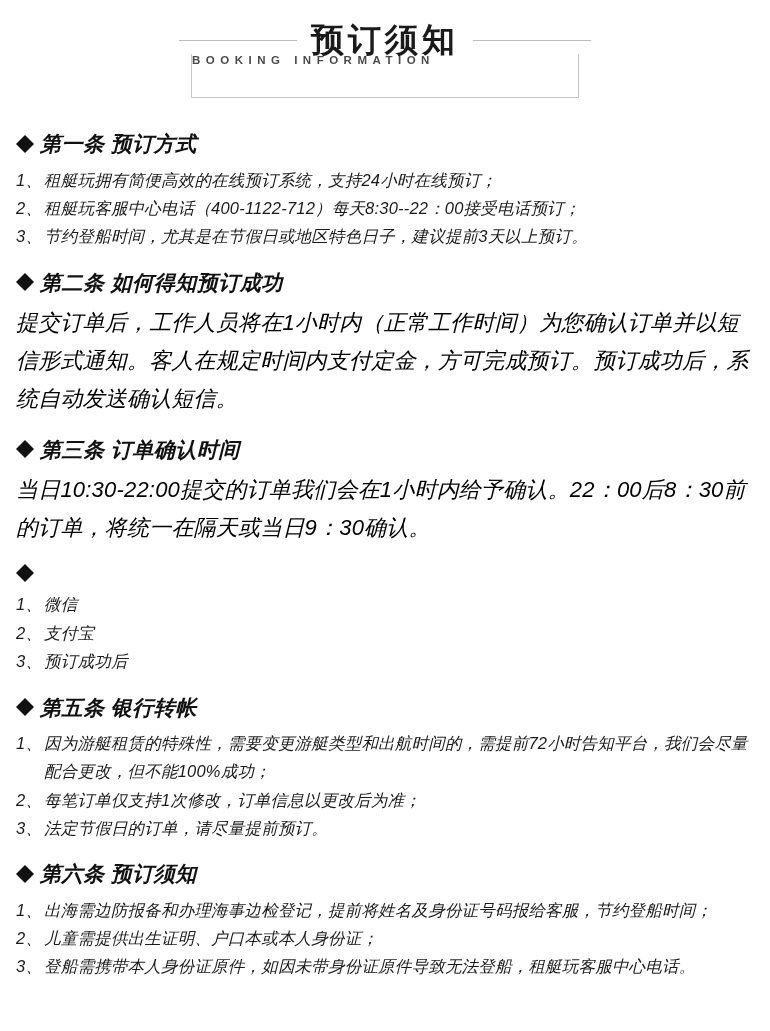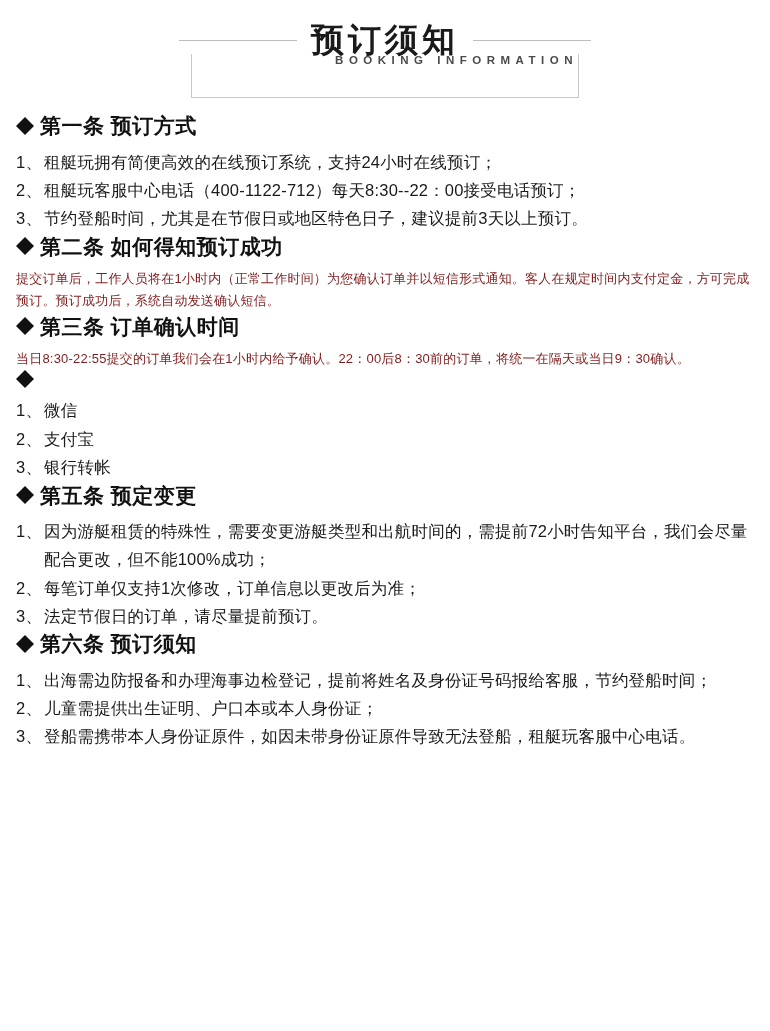--- a/index.html
+++ b/index.html
@@ -15,21 +15,21 @@
     -webkit-font-smoothing: antialiased;
   }
   .page {
     width: 770px;
     box-sizing: border-box;
     padding: 14px 16px 10px 16px;
   }
 
   
   .header {
-    text-align: right;
+    text-align: left;
     padding-top: 8px;
     padding-bottom: 6px;
     position: relative;
   }
   .header-title {
     font-size: 33px;
     font-weight: bold;
     letter-spacing: 4px;
     color: #1a1a1a;
     line-height: 1.1;
@@ -60,20 +60,22 @@
   .header-sub {
     font-size: 11.5px;
     letter-spacing: 5.5px;
     color: #4a4a4a;
     font-weight: bold;
     margin-top: 18px;
   }
 
   
   .section {
+    margin-top: 18px;
+    font-style: italic;
   }
   .section:first-of-type { margin-top: 14px; }
 
   .sec-head {
     display: flex;
     align-items: center;
     gap: 6px;
     font-size: 21px;
     font-weight: bold;
     color: #111111;
@@ -97,23 +99,23 @@
     width: 0;
     height: 0;
     border: 9px solid transparent;
     border-top-color: #111;
   }
   .sec-title {
     letter-spacing: 0.5px;
   }
 
   .body-text {
-    font-size: 13px;
+    font-size: 22px;
     line-height: 1.72;
-    color: #7f1d1d;
+    color: #000000;
     letter-spacing: 0.2px;
   }
   .body-text p {
     margin: 0;
   }
   ol.numlist {
     margin: 0;
     padding: 0;
     list-style: none;
   }
@@ -181,48 +183,48 @@
       <p>提交订单后，工作人员将在1小时内（正常工作时间）为您确认订单并以短信形式通知。客人在规定时间内支付定金，方可完成预订。预订成功后，系统自动发送确认短信。</p>
     </div>
   </div>
 
   <div class="section">
     <div class="sec-head">
       <span class="diamond"></span>
       <span class="sec-title">第三条 订单确认时间</span>
     </div>
     <div class="body-text">
-      <p>当日8:30-22:55提交的订单我们会在1小时内给予确认。22：00后8：30前的订单，将统一在隔天或当日9：30确认。</p>
+      <p>当日10:30-22:00提交的订单我们会在1小时内给予确认。22：00后8：30前的订单，将统一在隔天或当日9：30确认。</p>
     </div>
   </div>
 
   <div class="section">
     <div class="sec-head">
       <span class="diamond"></span>
     </div>
     <ol class="numlist pay-list">
       <li>
         <span class="idx">1、</span>
         <span class="txt">微信</span>
       </li>
       <li>
         <span class="idx">2、</span>
         <span class="txt">支付宝</span>
       </li>
       <li>
         <span class="idx">3、</span>
-        <span class="txt">银行转帐</span>
-      </li>
-    </ol>
-  </div>
-
-  <div class="section">
-    <div class="sec-head">
-      <span class="diamond"></span>
-      <span class="sec-title">第五条 预定变更</span>
+        <span class="txt">预订成功后</span>
+      </li>
+    </ol>
+  </div>
+
+  <div class="section">
+    <div class="sec-head">
+      <span class="diamond"></span>
+      <span class="sec-title">第五条 银行转帐</span>
     </div>
     <ol class="numlist">
       <li>
         <span class="idx">1、</span>
         <span class="txt">因为游艇租赁的特殊性，需要变更游艇类型和出航时间的，需提前72小时告知平台，我们会尽量配合更改，但不能100%成功；</span>
       </li>
       <li>
         <span class="idx">2、</span>
         <span class="txt">每笔订单仅支持1次修改，订单信息以更改后为准；</span>
       </li>

